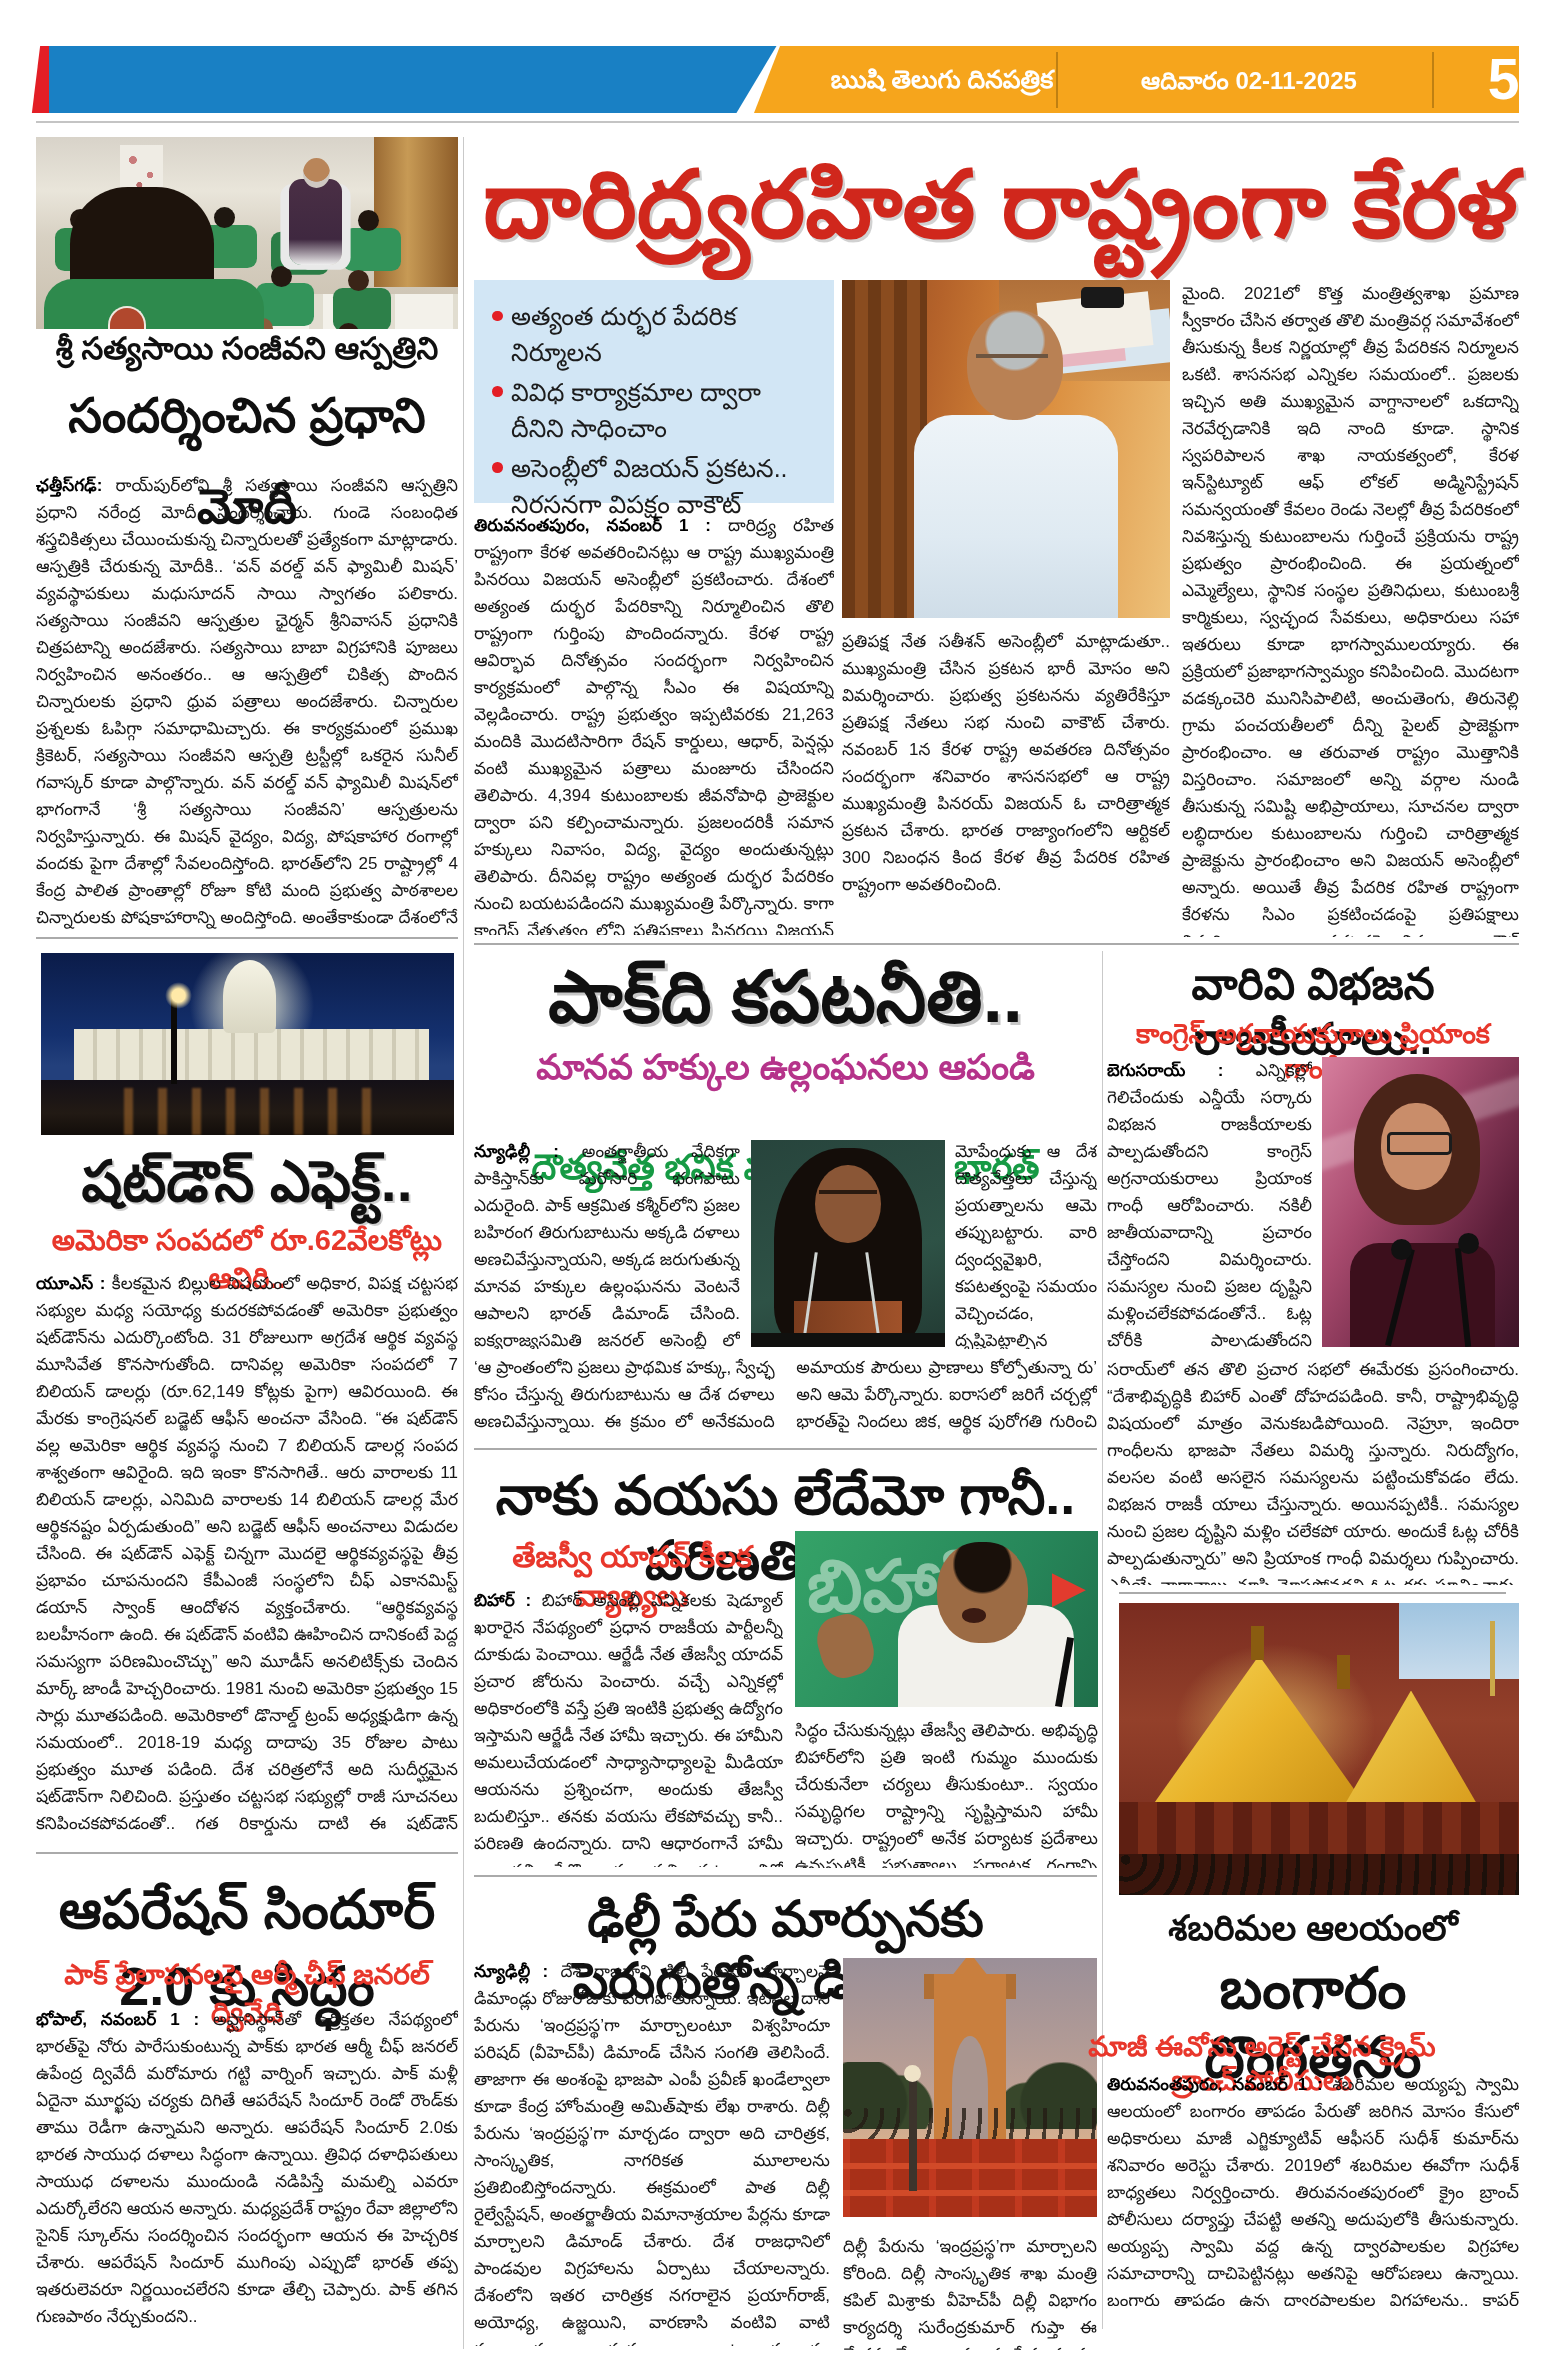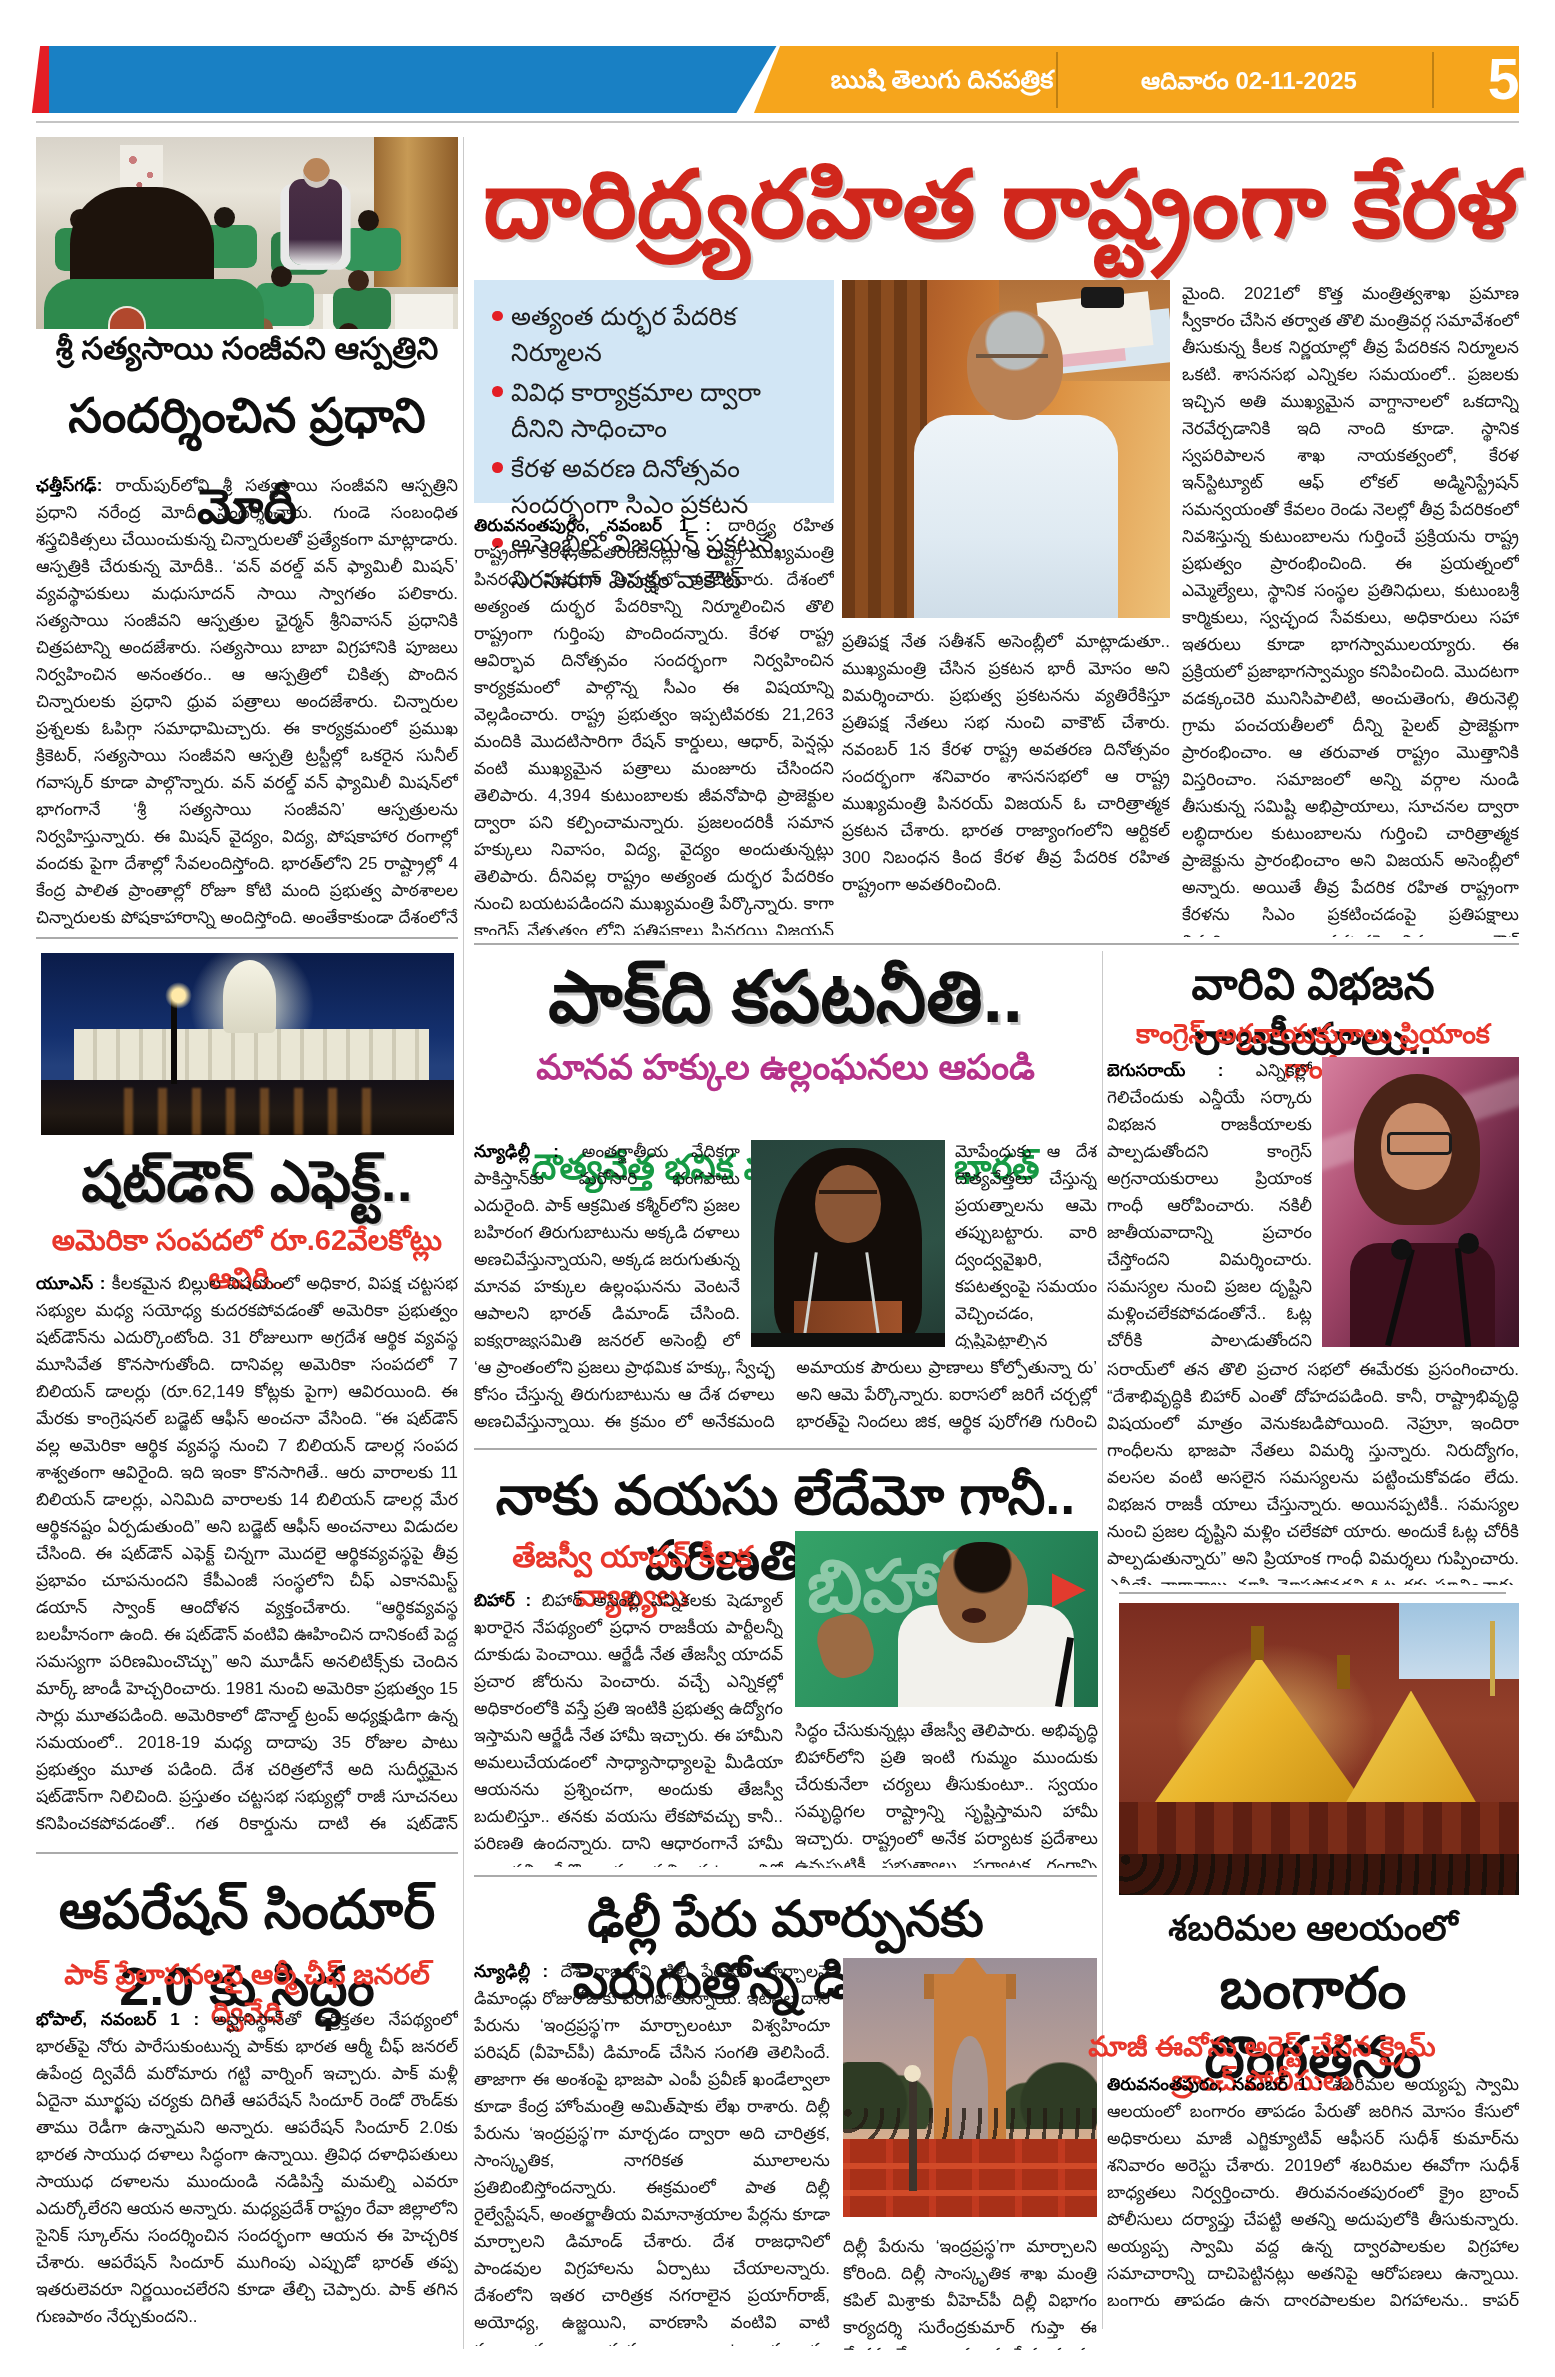--- a/index.html
+++ b/index.html
@@ -262,24 +262,20 @@
     <div class="kbullet">
         <span class="kdot"></span>
         <span>అత్యంత దుర్భర పేదరిక నిర్మూలన</span>
       </div>
     <div class="kbullet">
         <span class="kdot"></span>
         <span>వివిధ కార్యాక్రమాల ద్వారా దీనిని సాధించాం</span>
       </div>
     <div class="kbullet">
         <span class="kdot"></span>
-        <span>కేరళ అవరణ దినోత్సవం సందర్భంగా సిఎం ప్రకటన</span>
-      </div>
-    <div class="kbullet">
-        <span class="kdot"></span>
         <span>అసెంబ్లీలో విజయన్ ప్రకటన.. నిరసనగా విపక్షం వాకౌట్</span>
       </div>
   </div>
   <div class="abs photo" id="vijayan-photo">
     <div class="vp-wood"></div>
     <div class="vp-desk"></div>
     <div class="vp-papers"></div>
     <div class="vp-mic"></div>
     <div class="vp-shirt"></div>
     <div class="vp-head"></div>

